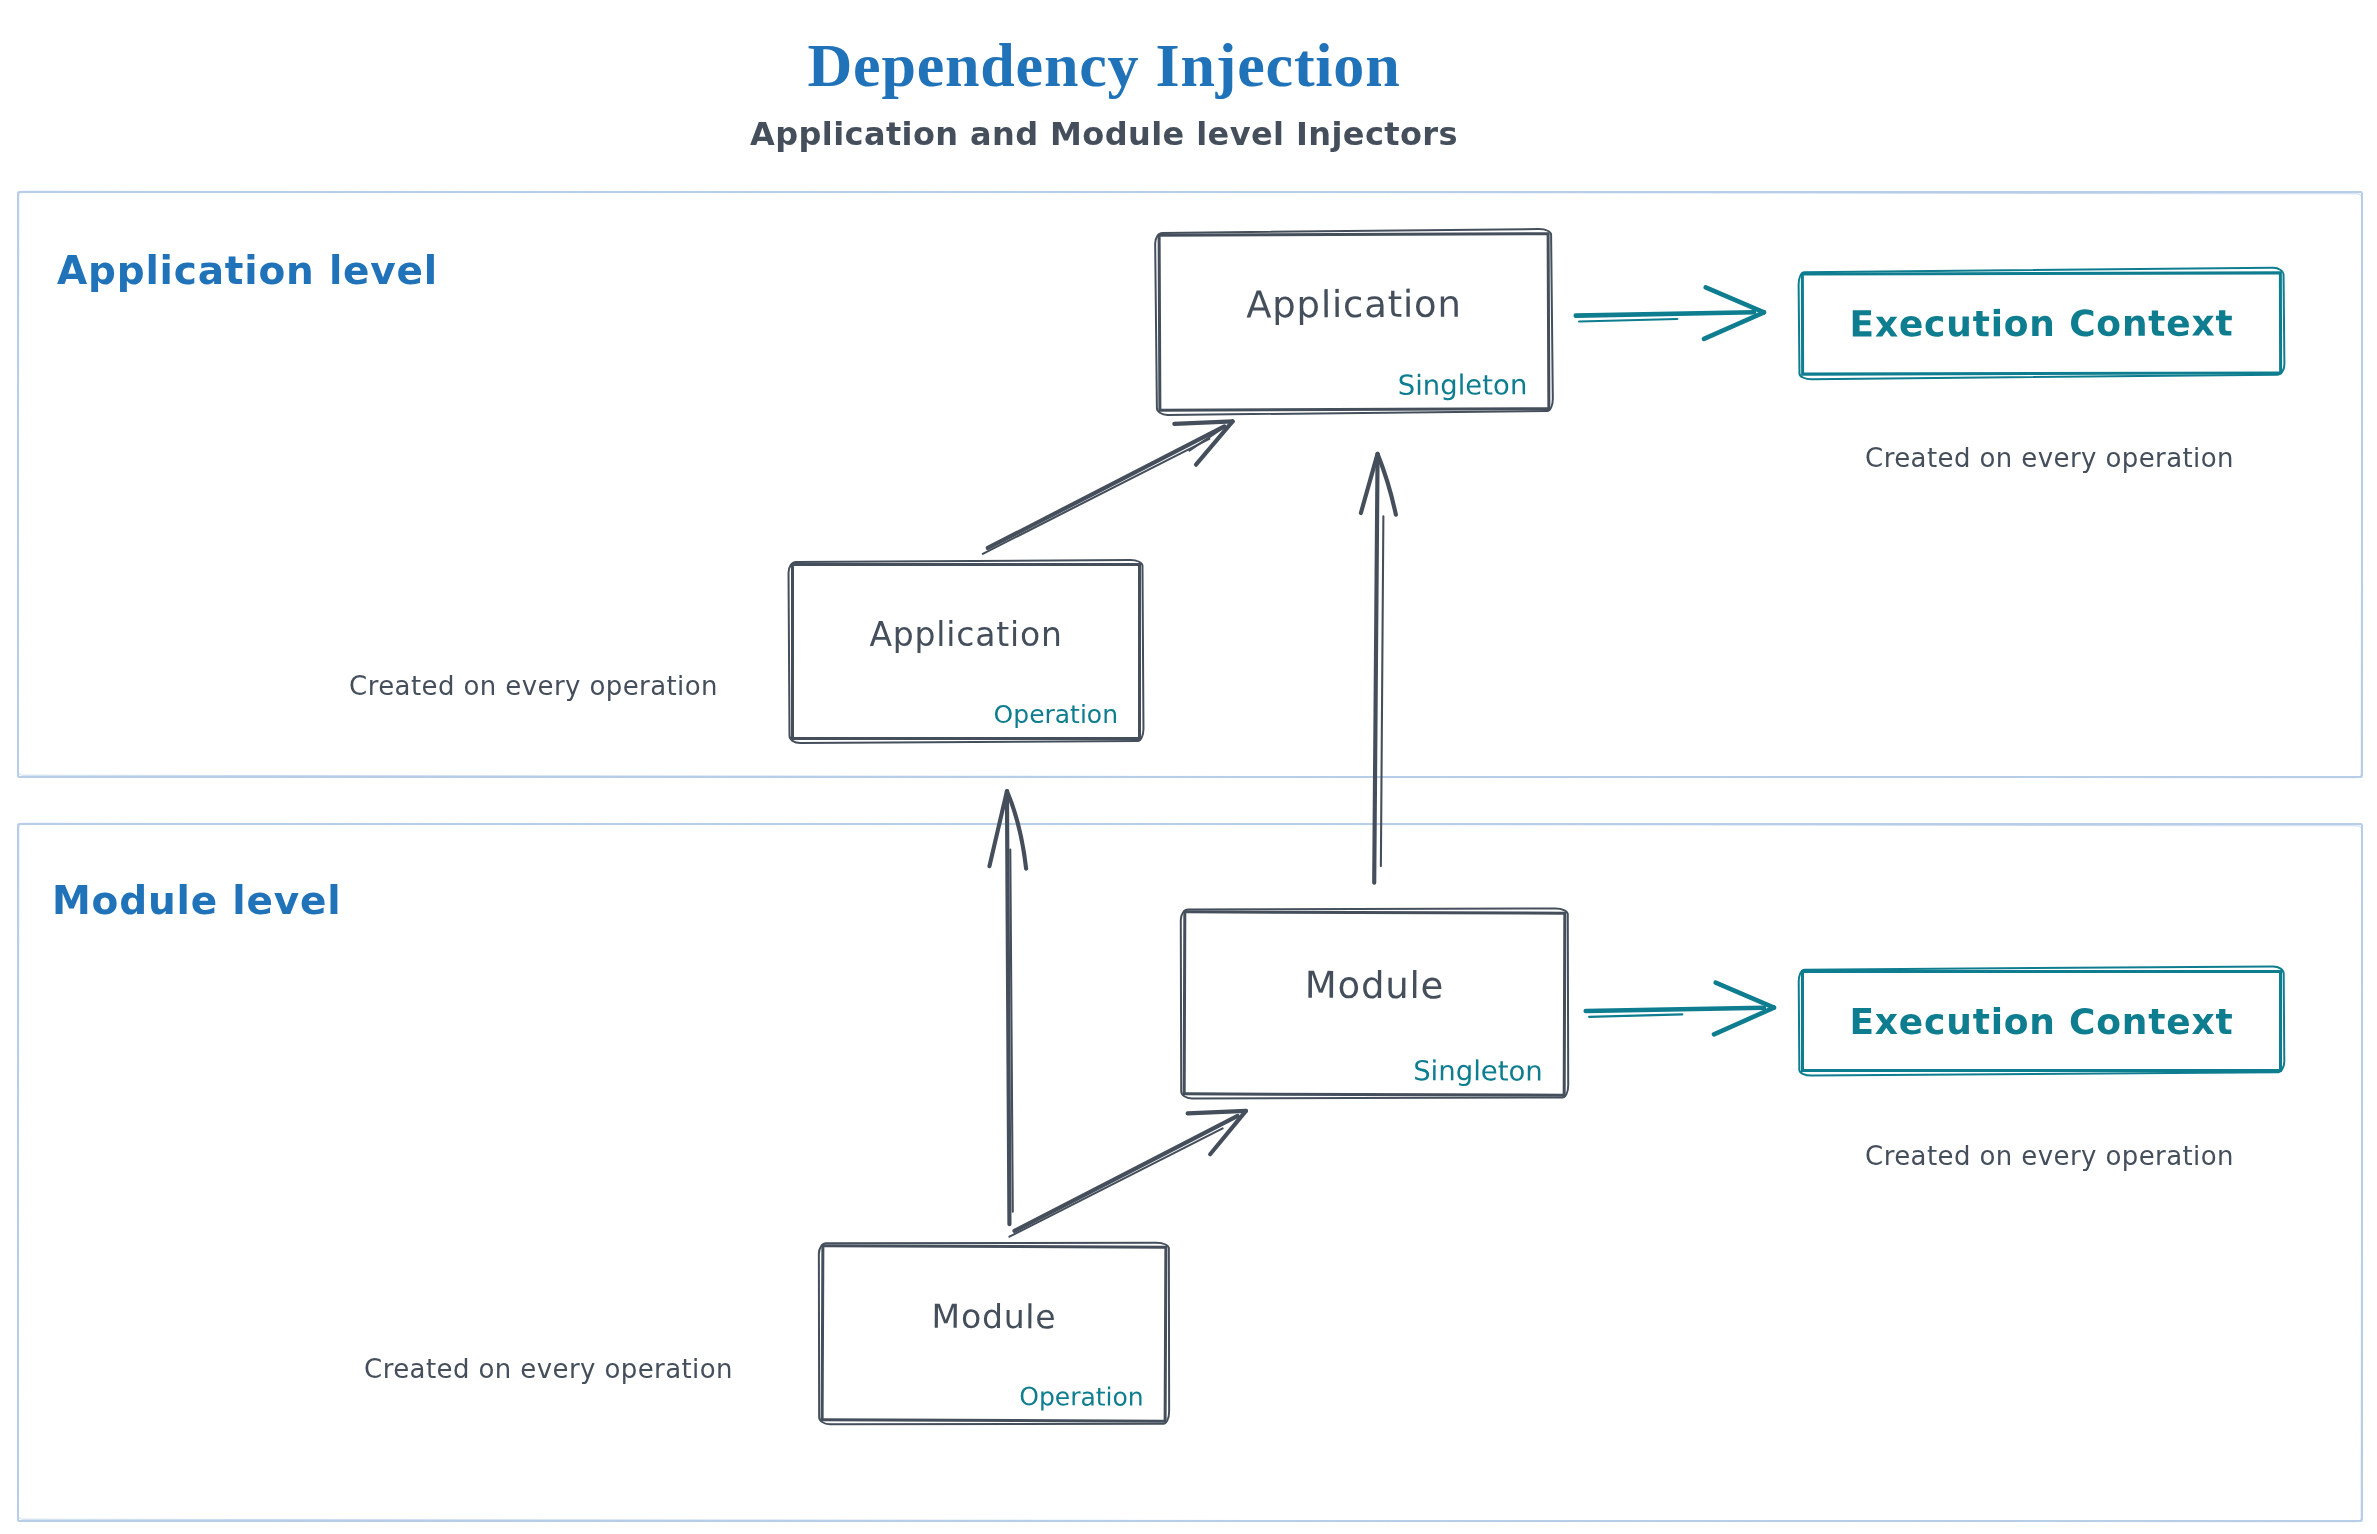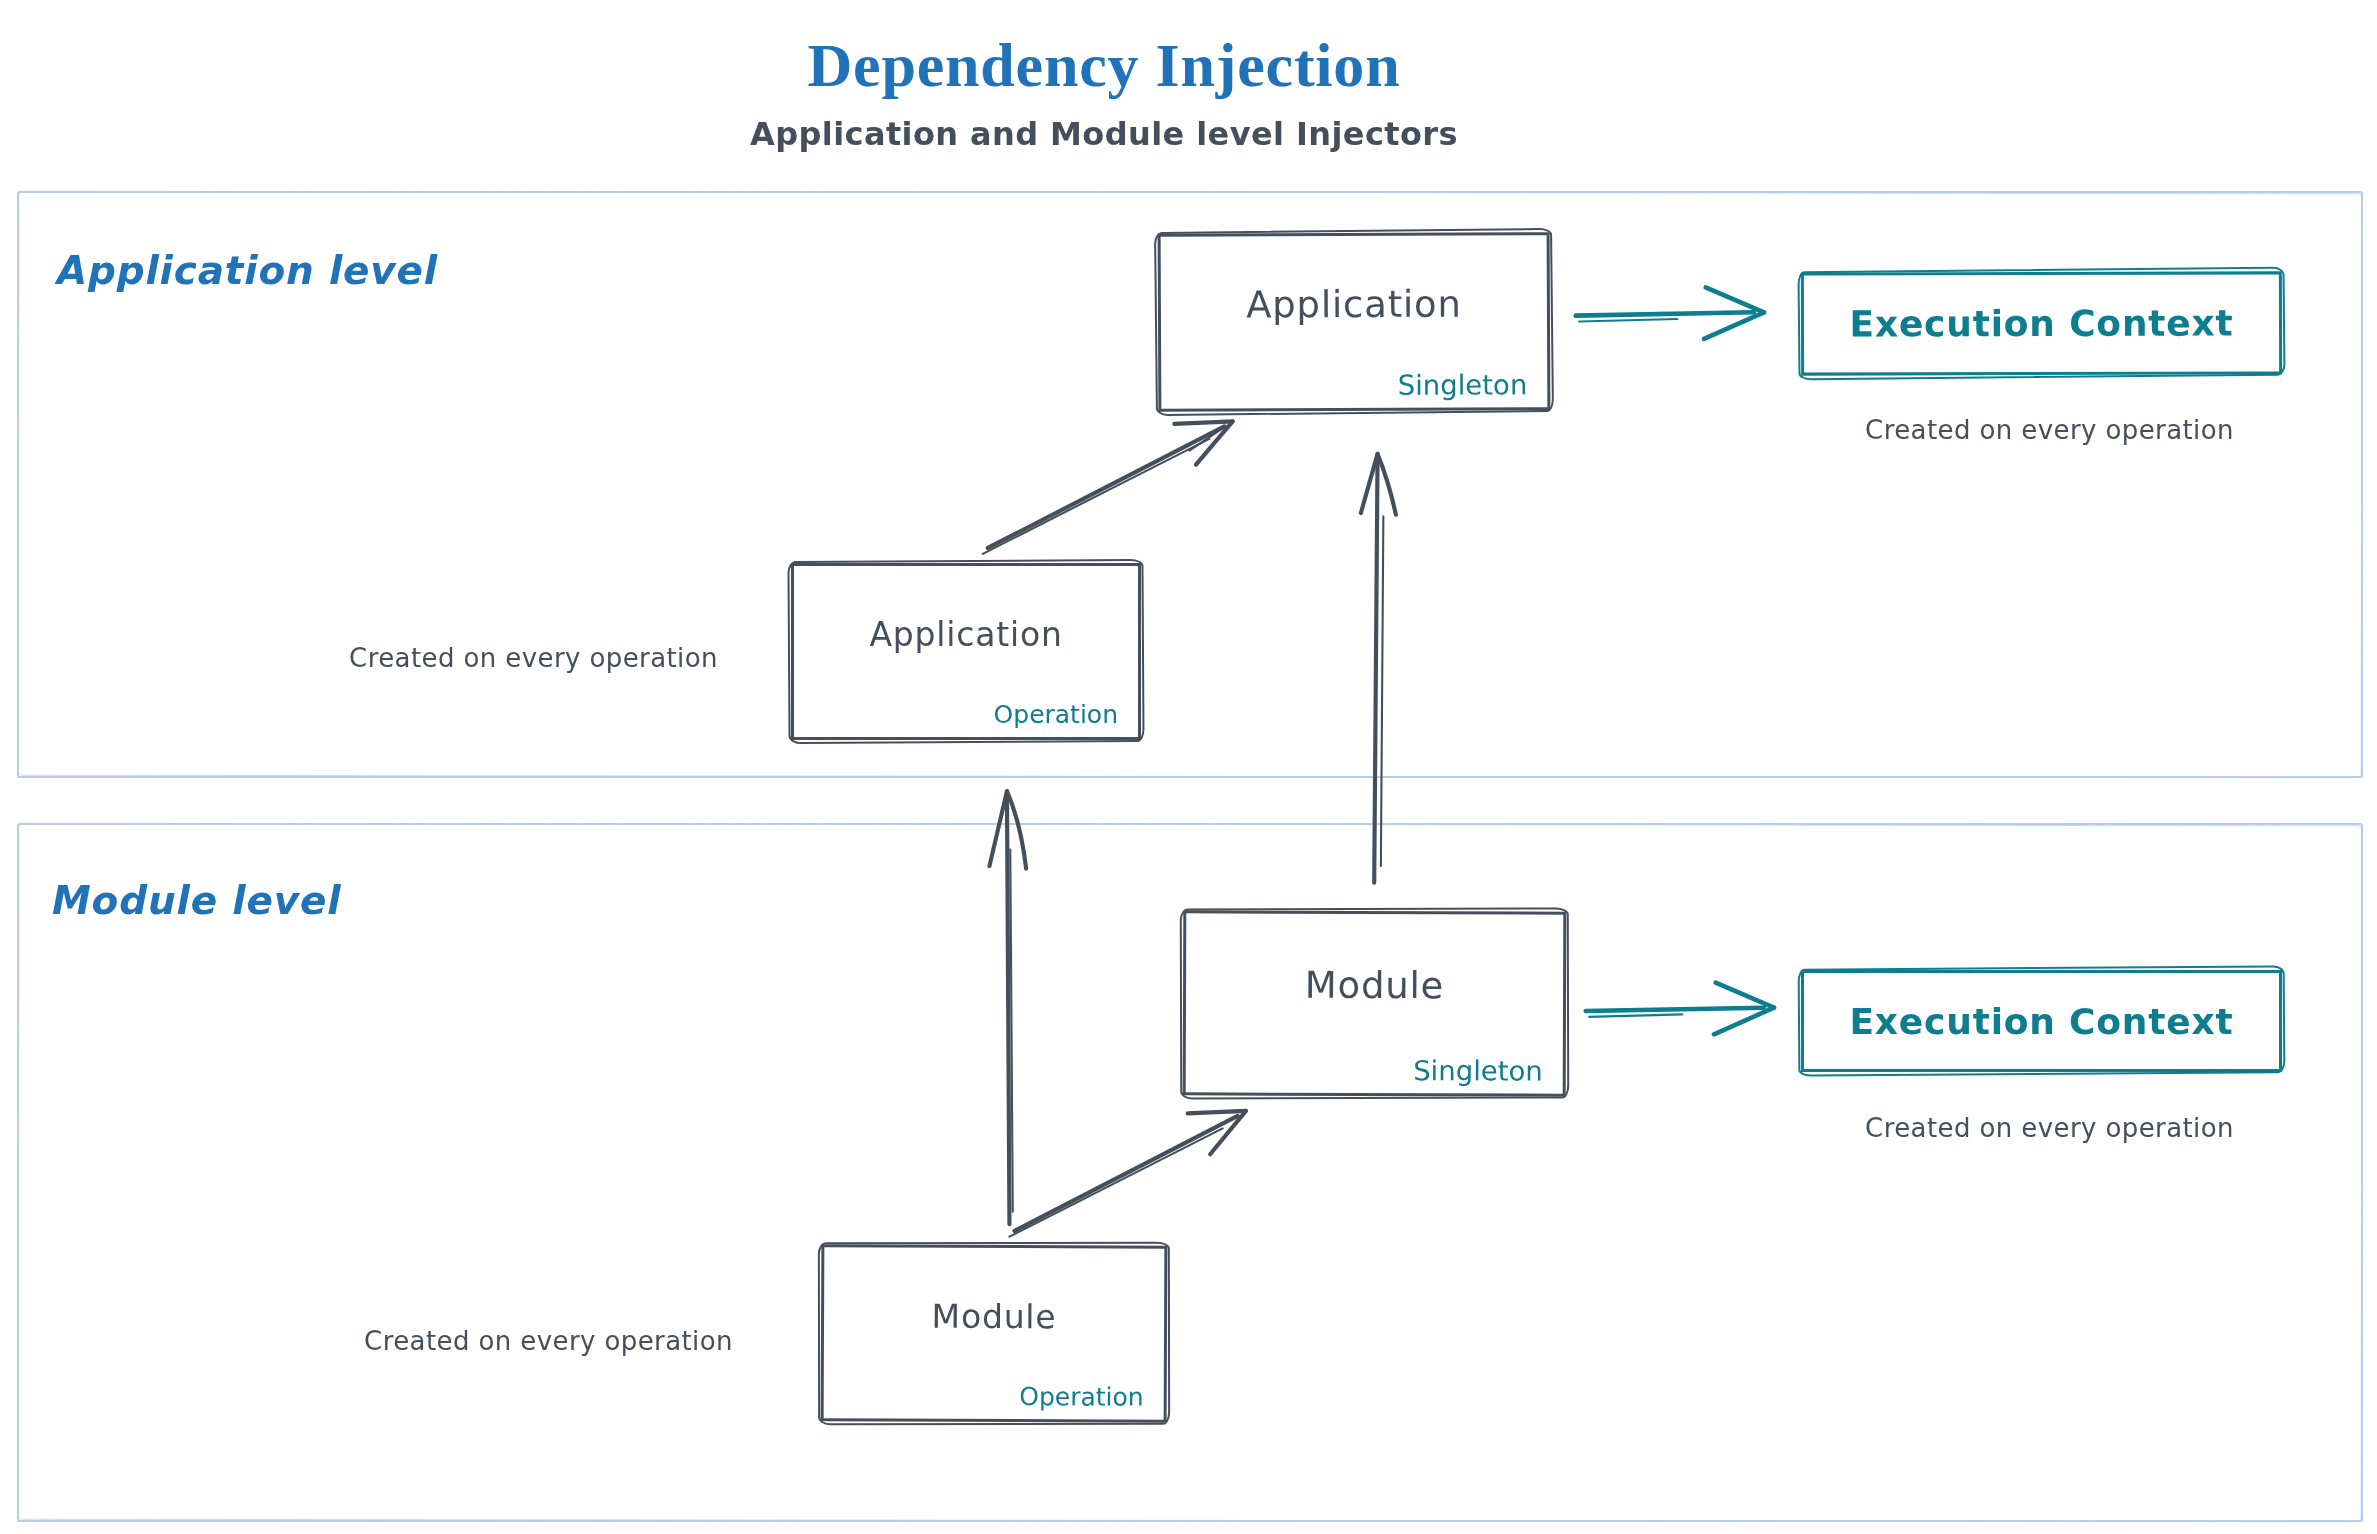--- a/index.html
+++ b/index.html
@@ -13,21 +13,21 @@
   .subtitle{left:729px;top:115px;width:750px;text-align:center;font-size:32px;font-weight:bold;
             color:var(--dark);letter-spacing:0.4px;}
 
   
   .level-container{border:2.1px solid var(--lite);border-radius:2.5px;background:transparent;}
   .level-container::before{content:"";position:absolute;inset:-0.8px;border:1.2px solid var(--lite);
       border-radius:5px;transform:rotate(0.06deg);opacity:.75;pointer-events:none;}
   #app-container{left:16.7px;top:191px;width:2342px;height:583px;}
   #module-container{left:16.7px;top:823px;width:2342px;height:695px;}
 
-  .level-label{font-size:39px;font-weight:bold;color:var(--blue);letter-spacing:0.8px;font-style:italic;}
+  .level-label{font-size:39px;font-weight:bold;color:var(--blue);letter-spacing:0.8px;}
   #app-label{left:57px;top:248px;}
   #module-label{left:52px;top:878px;text-align:right;}
 
   
   .sketch-box{border:3.3px solid var(--dark);background:#fff;display:flex;flex-direction:column;
       align-items:stretch;box-sizing:border-box;}
   .sketch-box::before{content:"";position:absolute;inset:-5.8px;
       border:2.1px solid var(--dark);
       border-radius:8.3px 13.3px 6.7px 11.7px / 11.7px 6.7px 13.3px 8.3px;
       transform:rotate(-0.35deg);pointer-events:none;}
@@ -51,21 +51,21 @@
       justify-content:center;font-size:36px;font-weight:bold;color:var(--teal);
       letter-spacing:0.8px;box-sizing:border-box;}
   .exec-box::before{content:"";position:absolute;inset:-5.8px;
       border:2.1px solid var(--teal);
       border-radius:6.7px 11.7px 8.3px 13.3px / 13.3px 8.3px 11.7px 6.7px;
       transform:rotate(-0.4deg);pointer-events:none;}
   #exec-app{left:1801px;top:272px;width:481px;height:103px;transform:rotate(-0.15deg);}
   #exec-module{left:1801px;top:970px;width:481px;height:102px;}
 
   
-  .caption{font-size:26px;color:var(--dark);white-space:nowrap;text-align:center;letter-spacing:0.4px;}
+  .caption{font-size:26px;color:var(--dark);white-space:nowrap;text-align:center;letter-spacing:0.4px;margin-top:28px;}
   #caption-exec-app{left:1808px;top:415px;width:483px;}
   #caption-app-operation{left:292px;top:643px;width:483px;}
   #caption-exec-module{left:1808px;top:1113px;width:483px;}
   #caption-module-operation{left:307px;top:1326px;width:483px;}
 
   
   #arrows{position:absolute;left:0;top:0;width:2377px;height:1534px;pointer-events:none;}
   .ink{stroke:var(--dark);stroke-width:5;fill:none;stroke-linecap:round;stroke-linejoin:round;}
   .ink2{stroke:var(--dark);stroke-width:2.5;fill:none;stroke-linecap:round;}
   .tk{stroke:var(--teal);stroke-width:5.5;fill:none;stroke-linecap:round;stroke-linejoin:round;}

